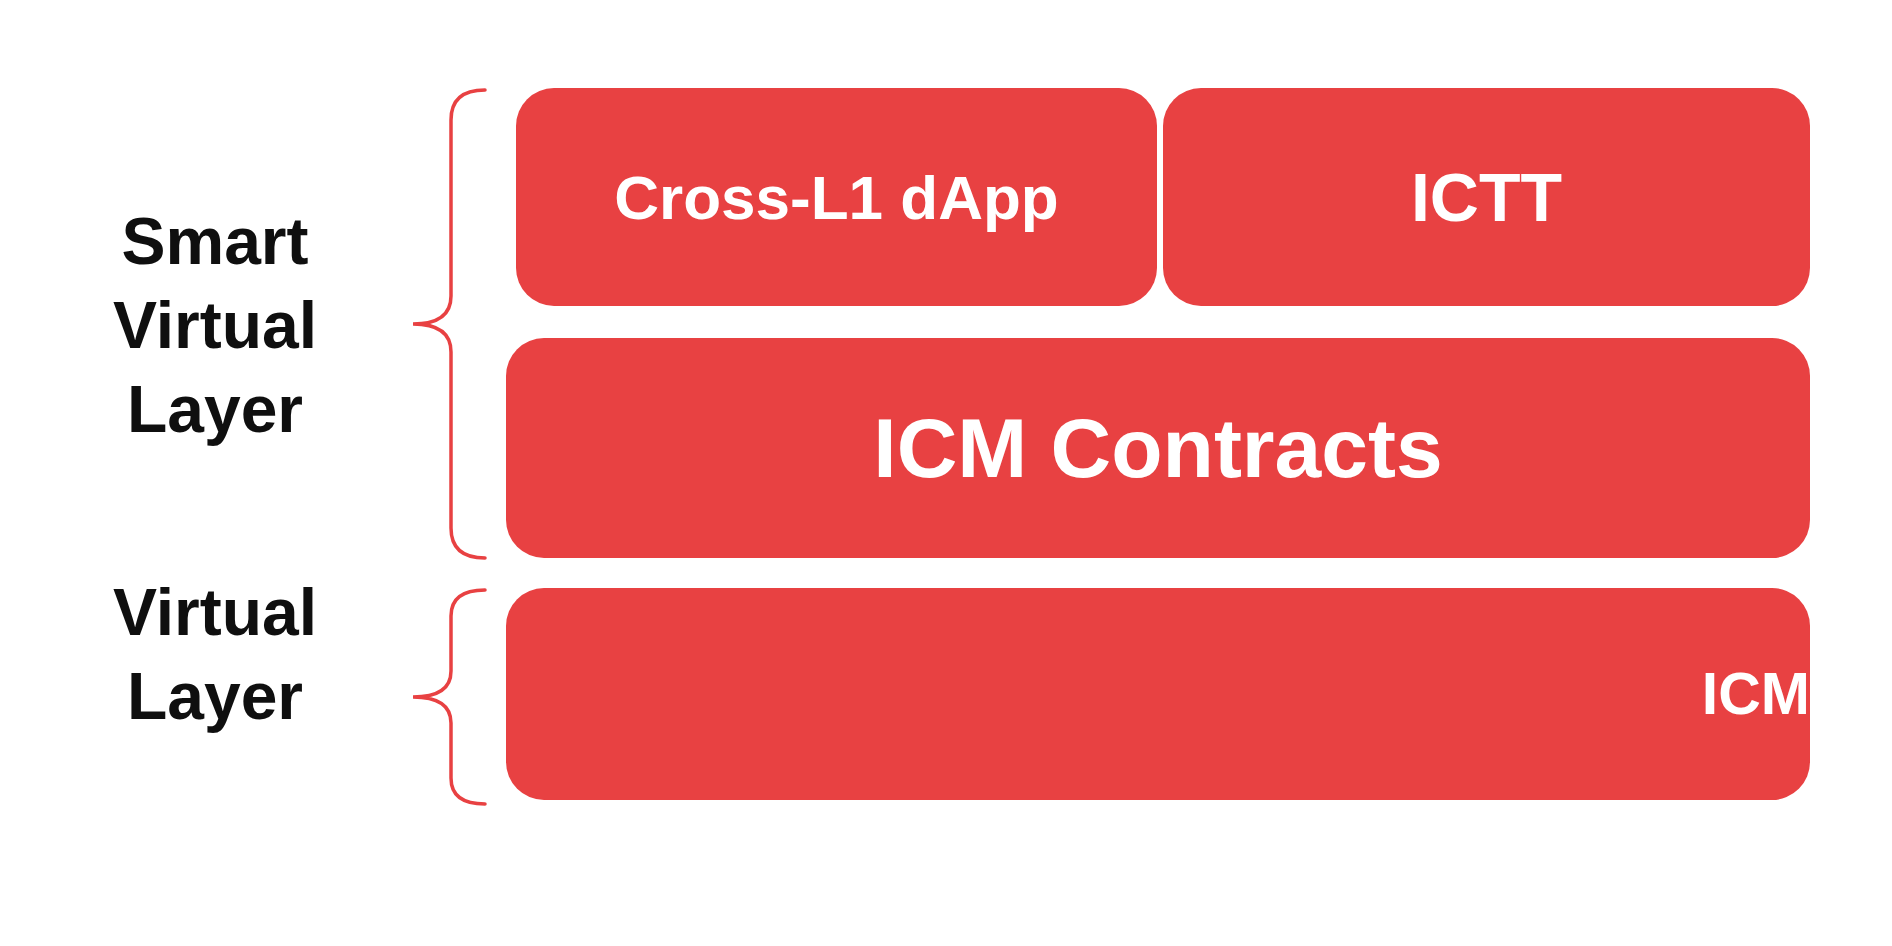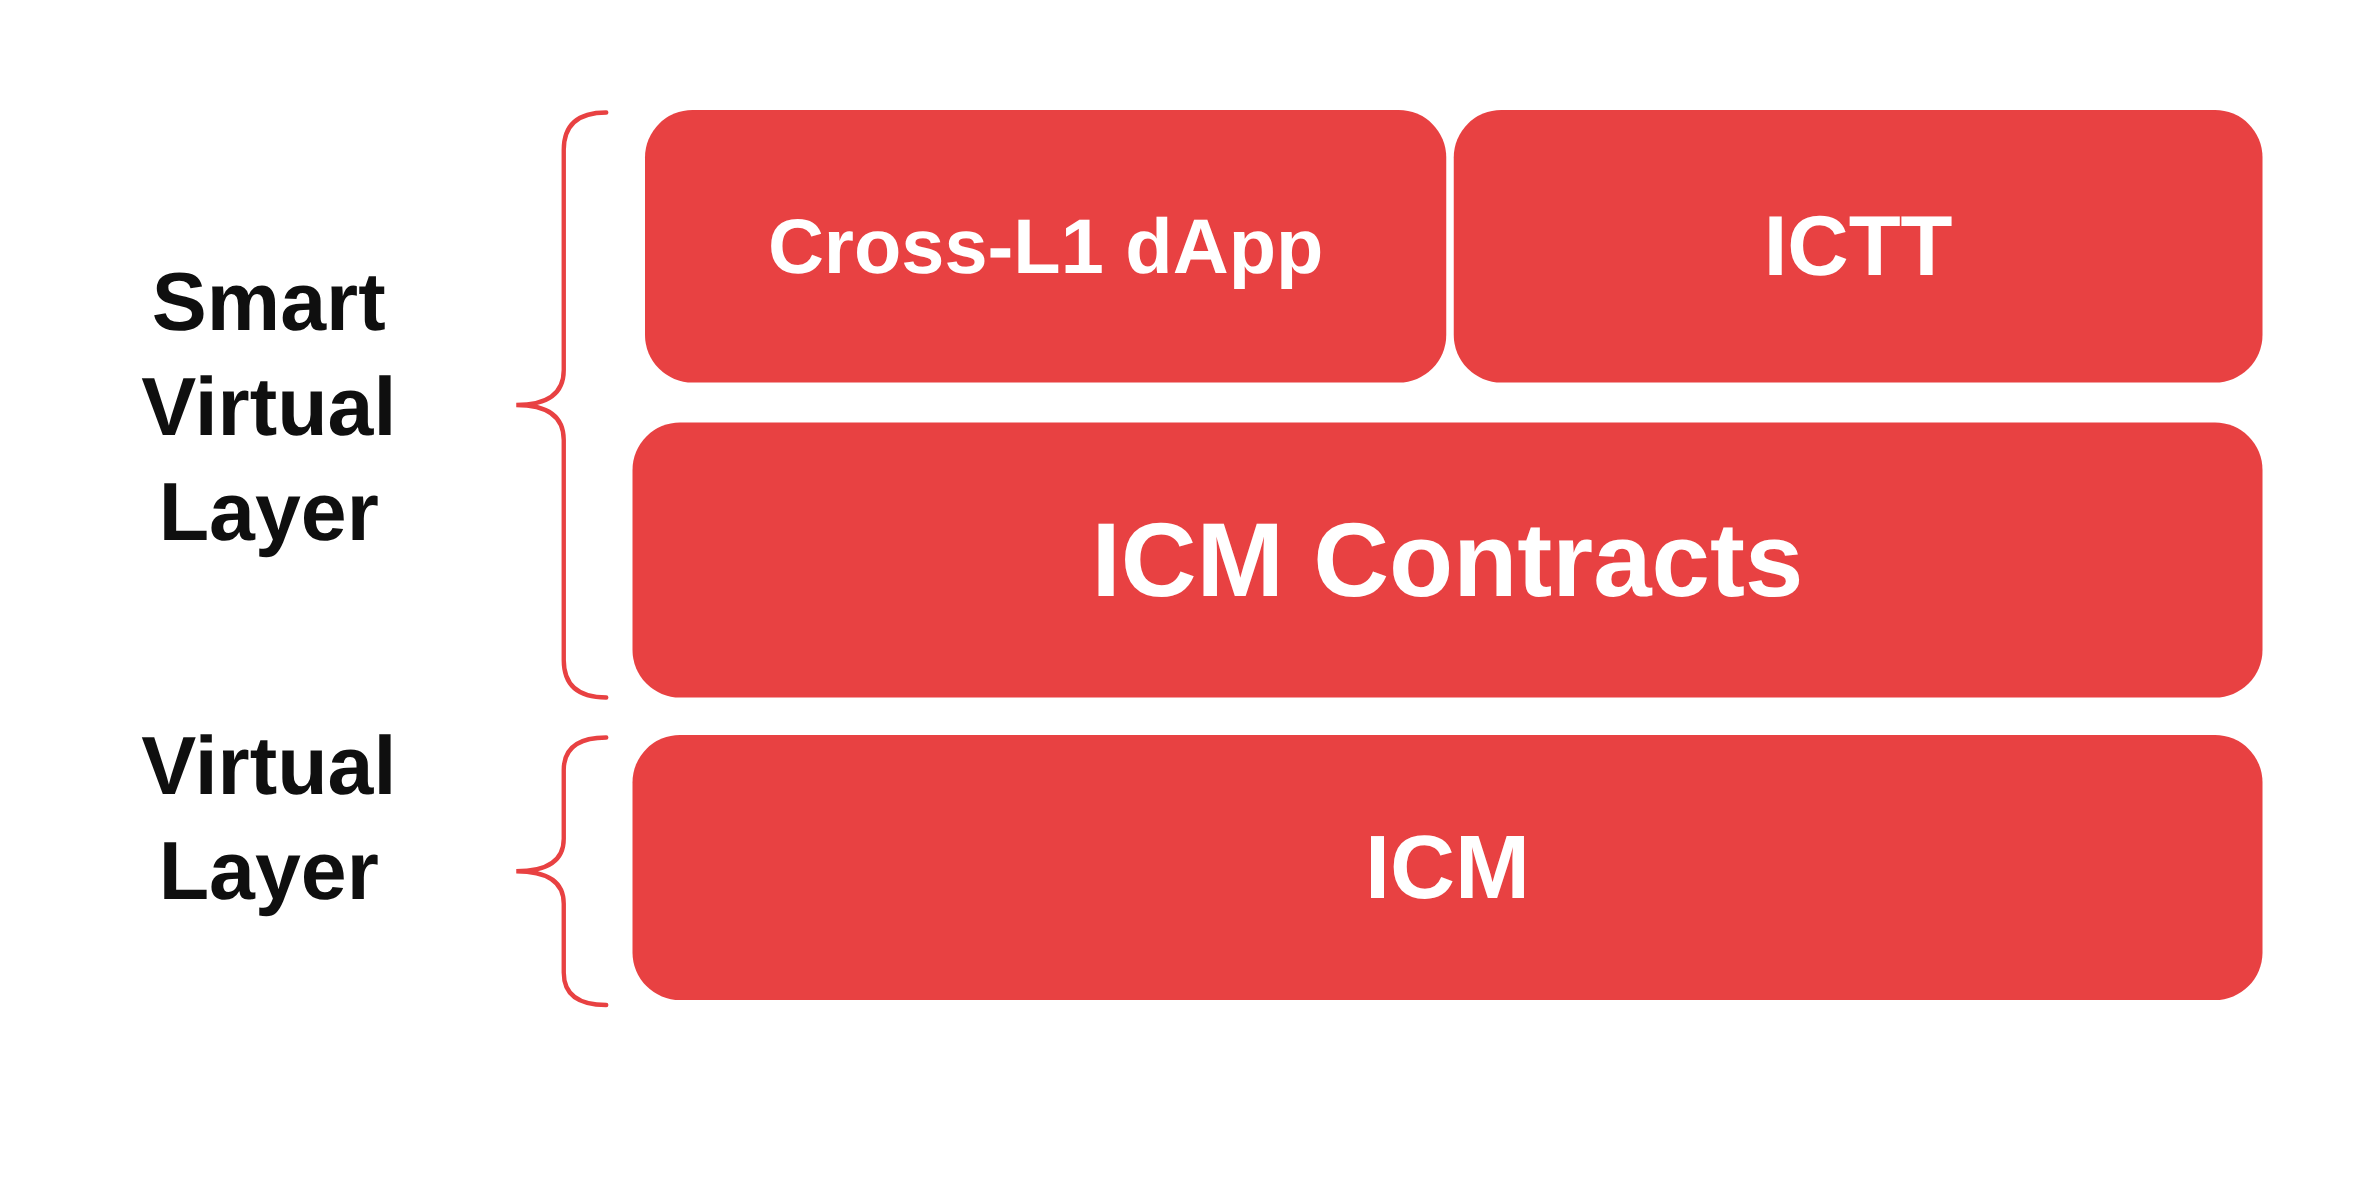--- a/index.html
+++ b/index.html
@@ -44,21 +44,21 @@
     border-radius:38px;
     display:flex;
     align-items:center;
     justify-content:center;
     color:var(--block-text);
     font-weight:700;
   }
   #box-cross-l1-dapp{left:506px;top:88px;width:641px;height:218px;font-size:62px;margin-left:10px;}
   #box-ictt{left:1163px;top:88px;width:647px;height:218px;font-size:68px;}
   #box-icm-contracts{left:506px;top:338px;width:1304px;height:220px;font-size:84px;text-align:right;}
-  #box-icm{left:506px;top:588px;width:1304px;height:212px;font-size:72px;}
+  #box-icm{left:506px;top:588px;width:1304px;height:212px;font-size:59px;justify-content:flex-end;}
 </style>
 </head>
 <body>
 
 <div class="canvas">
 
   <div class="layer-label" id="label-smart-contract">
     <span>Smart</span>
     <span>Virtual</span>
     <span>Layer</span>

